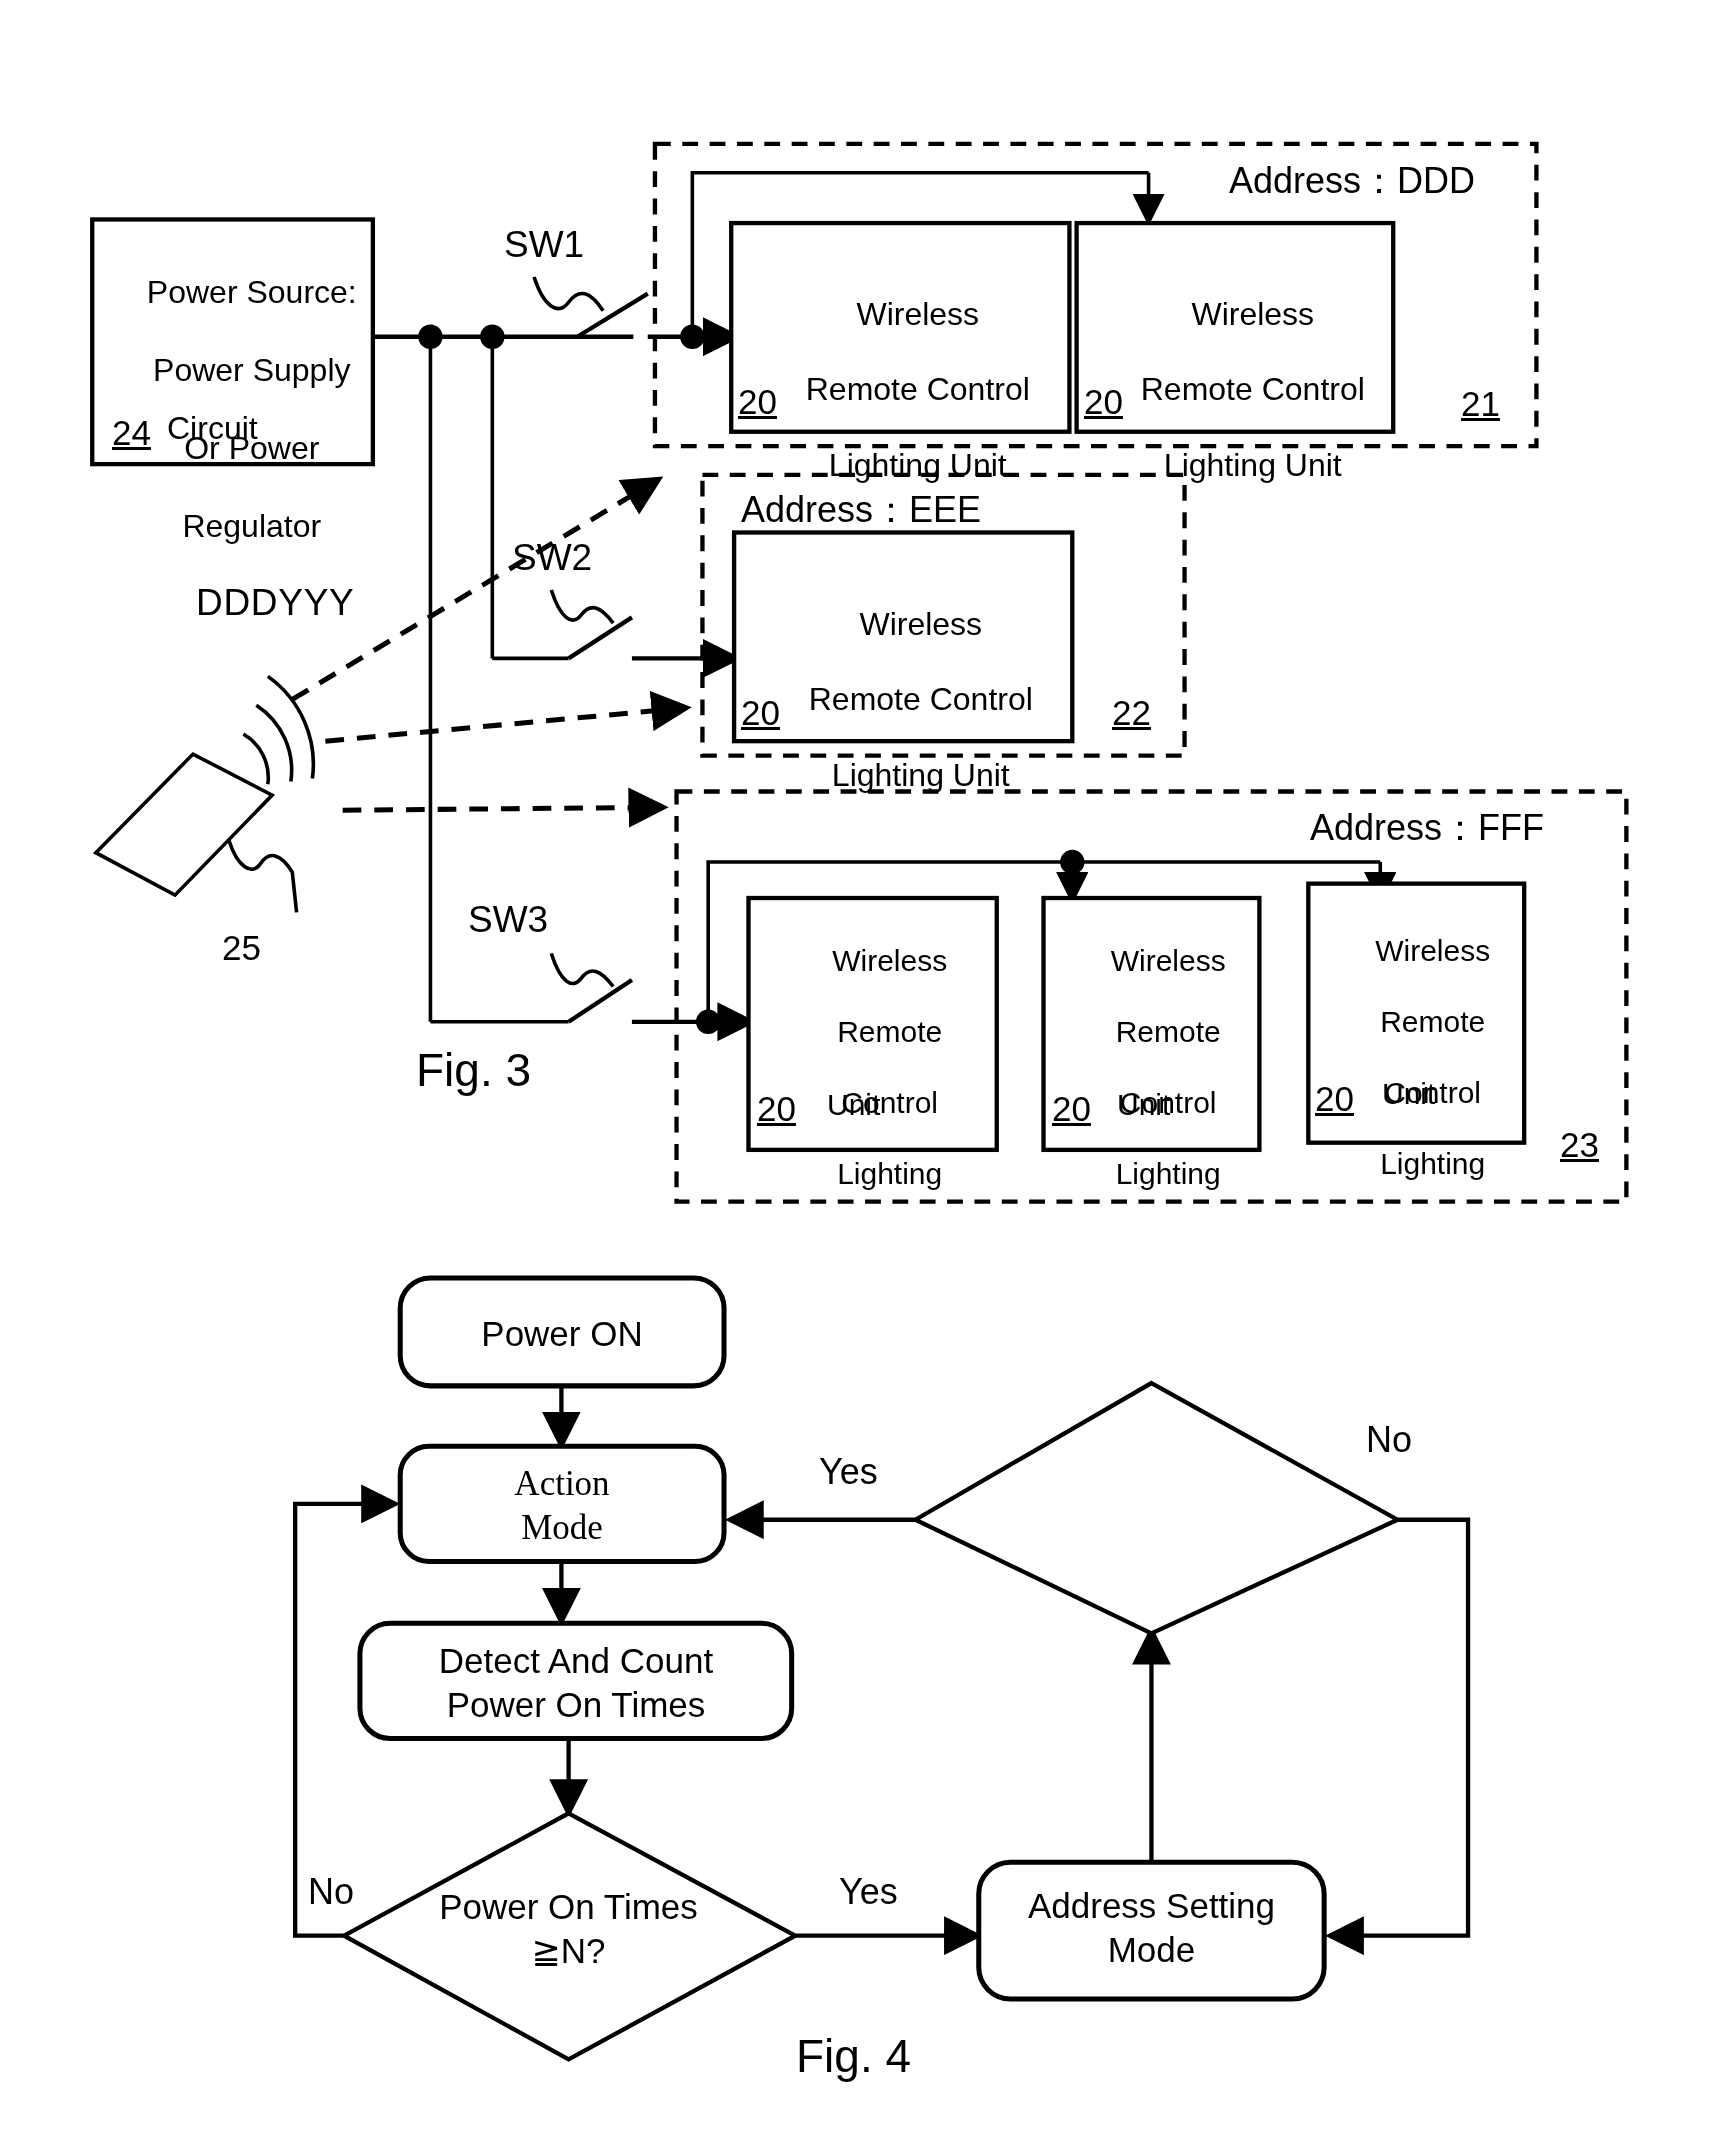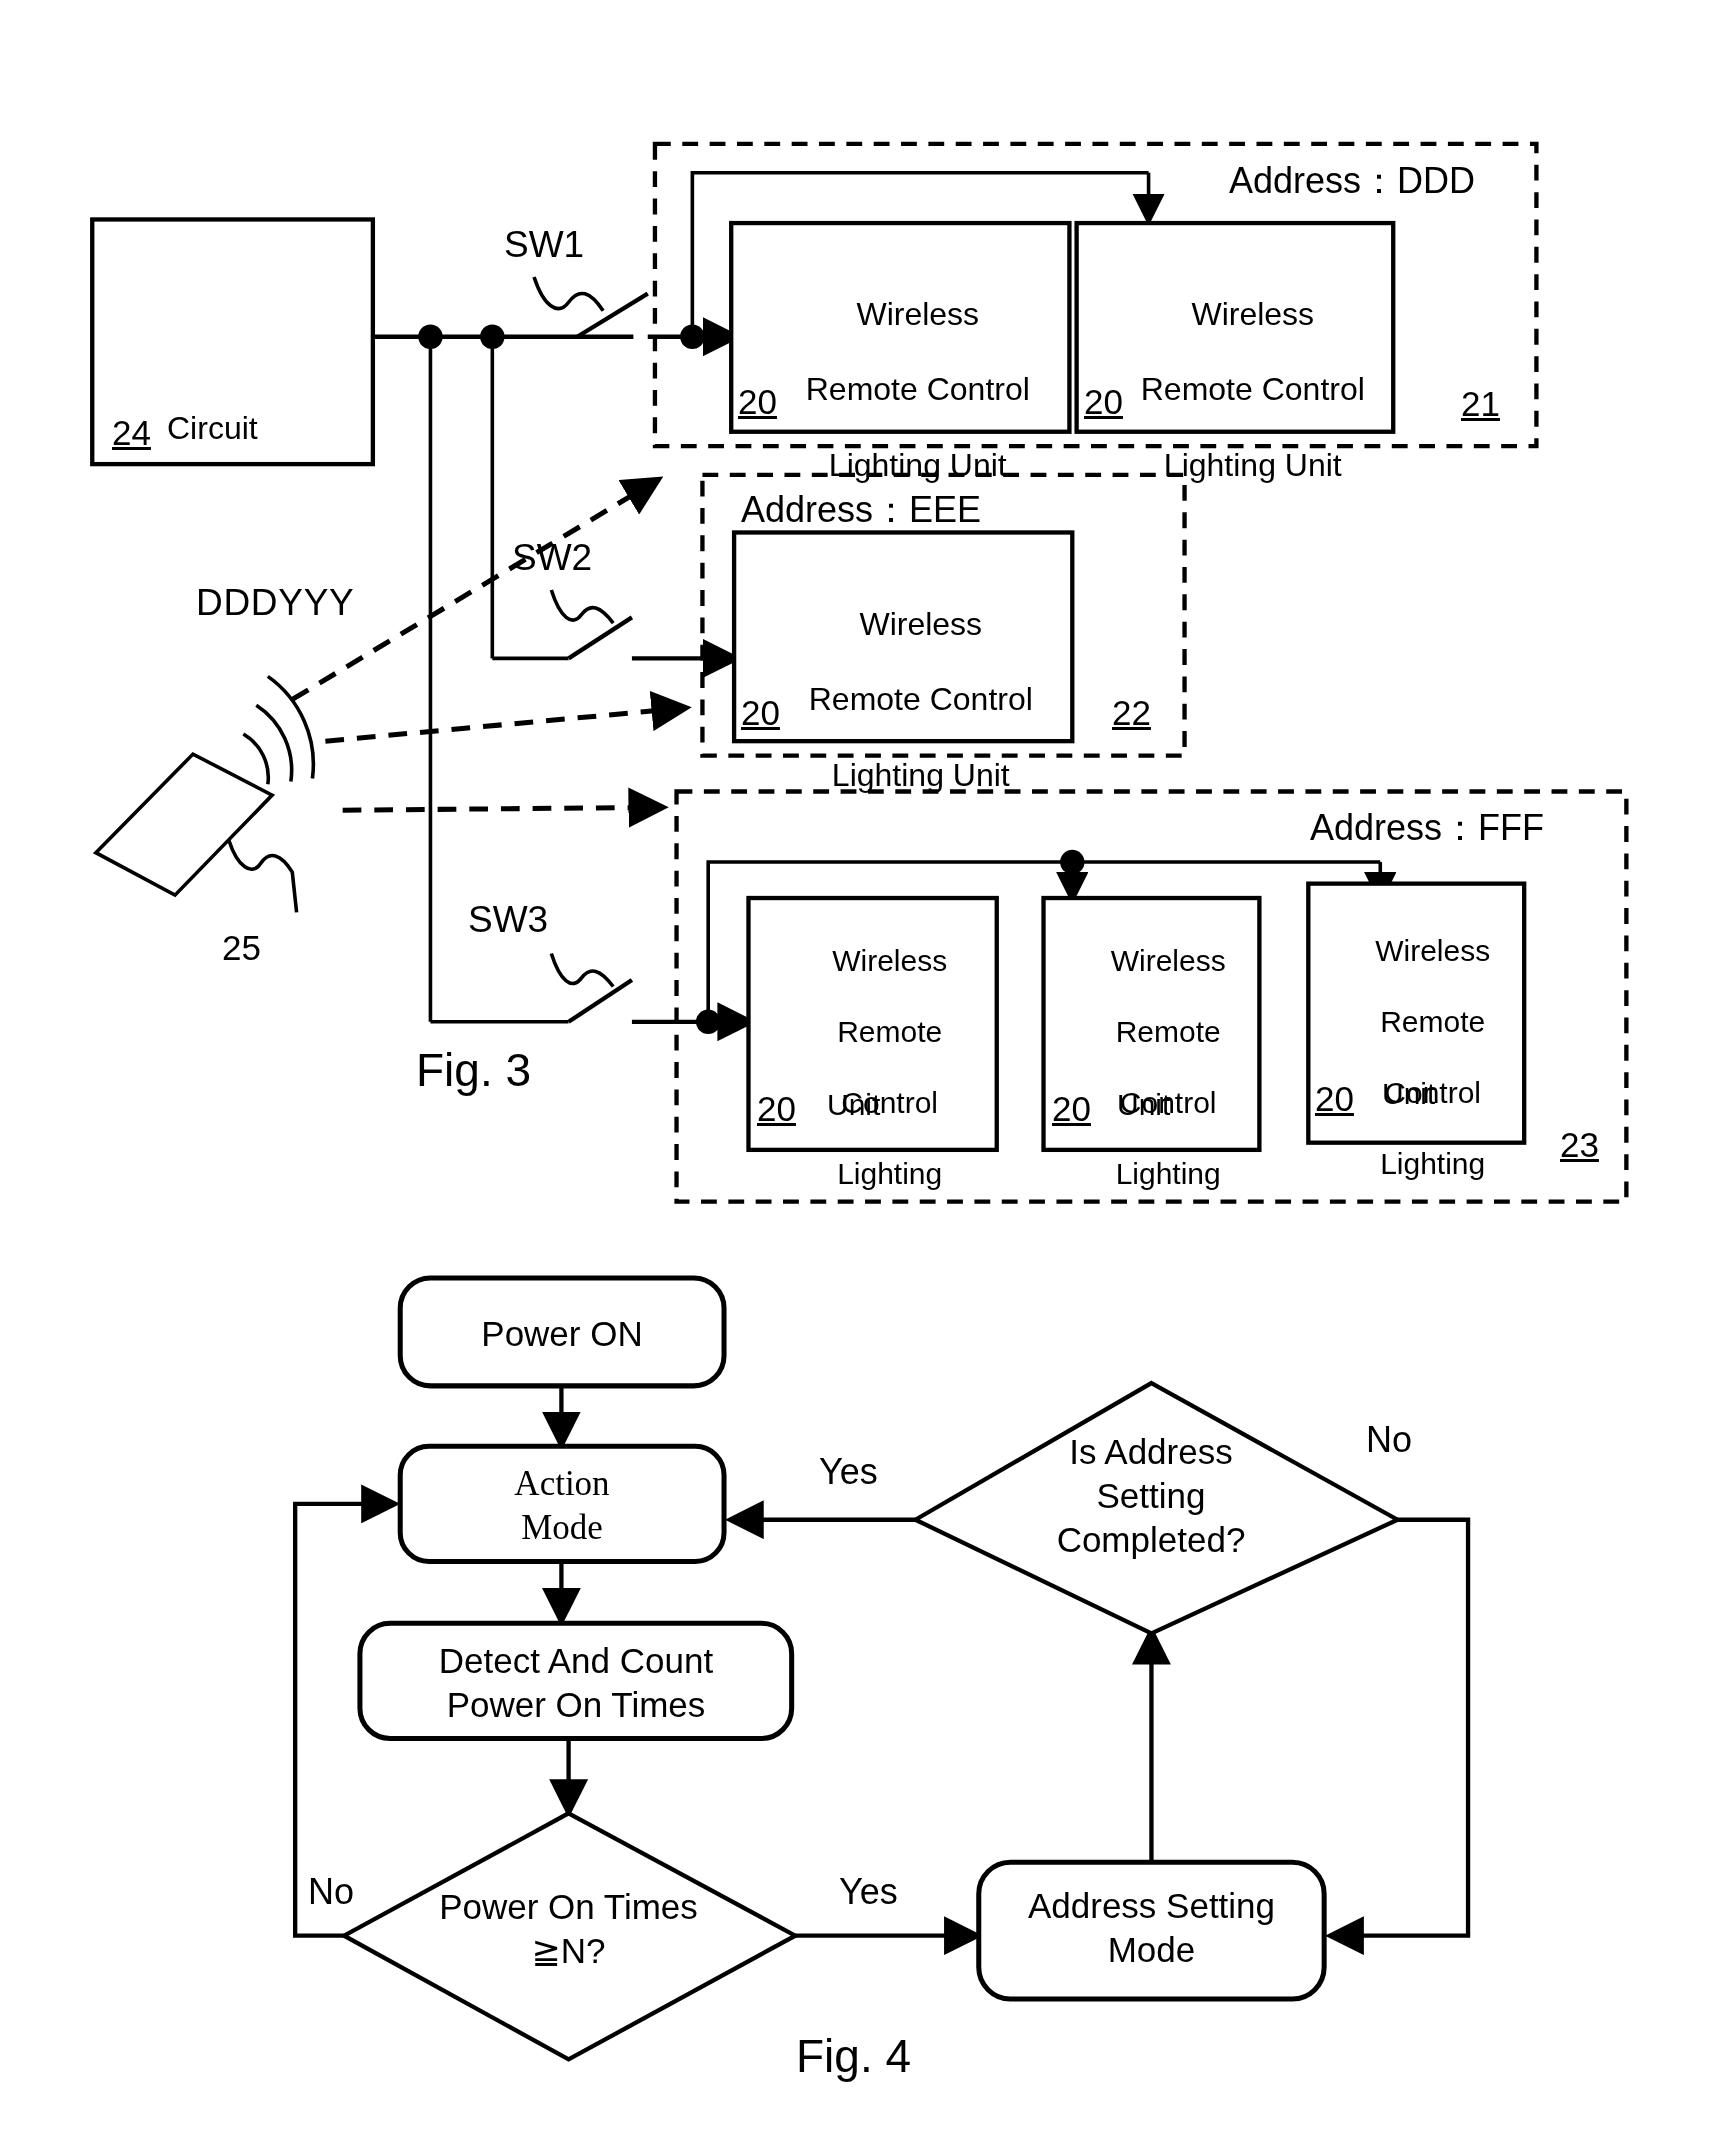--- a/index.html
+++ b/index.html
@@ -128,20 +128,26 @@
 
     <path class="diamond" d="M1600 2062 L 1928 2212 L 1600 2268 L 1272 2112 Z" style="display:none"></path>
     <path class="diamond" d="M1600 1922 L 1942 2112 L 1600 2270 L 1272 2112 Z"></path>
 
     <path class="solid" d="M1272 2112 H 1018" marker-end="url(#ah)"></path>
 
     <path class="solid" d="M1942 2112 H 2040 V 2690 H 1852" marker-end="url(#ah)"></path>
   </svg>
 
   <div class="txt t-src" style="left:108px;top:234px;width:252px;"></div>
+  <div class="txt t-src" style="left:108px;top:234px;width:252px;">
+    <span>Power Source:</span><br>
+    <span>Power Supply</span><br>
+    <span>Or Power</span><br>
+    <span>Regulator</span>
+  </div>
   <div class="txt t-ref" style="left:112px;top:412px;">24</div>
   <div class="txt t-src" style="left:167px;top:409px;">Circuit</div>
 
   <div class="txt t-sw" style="left:504px;top:223px;">SW1</div>
   <div class="txt t-sw" style="left:512px;top:536px;">SW2</div>
   <div class="txt t-sw" style="left:468px;top:898px;">SW3</div>
 
   <div class="txt t-code" style="left:196px;top:581px;">DDDYYY</div>
   <div class="txt t-ref-plain" style="left:222px;top:927px;">25</div>
 
@@ -205,23 +211,20 @@
 
   <div class="txt t-flow" style="left:400px;top:1312px;width:324px;">Power ON</div>
   <div class="txt t-flow" style="left:400px;top:1462px;width:324px;white-space:pre-line;font-family:Liberation Serif, serif;">Action
 Mode</div>
   <div class="txt t-flow" style="left:360px;top:1639px;width:432px;white-space:pre-line;">Detect And Count
 Power On Times</div>
   <div class="txt t-flow" style="left:410px;top:1885px;width:317px;white-space:pre-line;">Power On Times
 ≧N?</div>
   <div class="txt t-flow" style="left:979px;top:1884px;width:345px;white-space:pre-line;">Address Setting
 Mode</div>
-  <div class="txt t-flow" style="left:1007px;top:1430px;width:288px;white-space:pre-line;">Is Address
-Setting
-Completed?</div>
 
   <div class="txt t-yn" style="left:819px;top:1451px;">Yes</div>
   <div class="txt t-yn" style="left:1366px;top:1419px;">No</div>
   <div class="txt t-yn" style="left:839px;top:1871px;">Yes</div>
   <div class="txt t-yn" style="left:308px;top:1871px;">No</div>
 
   <div class="txt t-fig" style="left:796px;top:2029px;">Fig. 4</div>
 
 </div>
 

